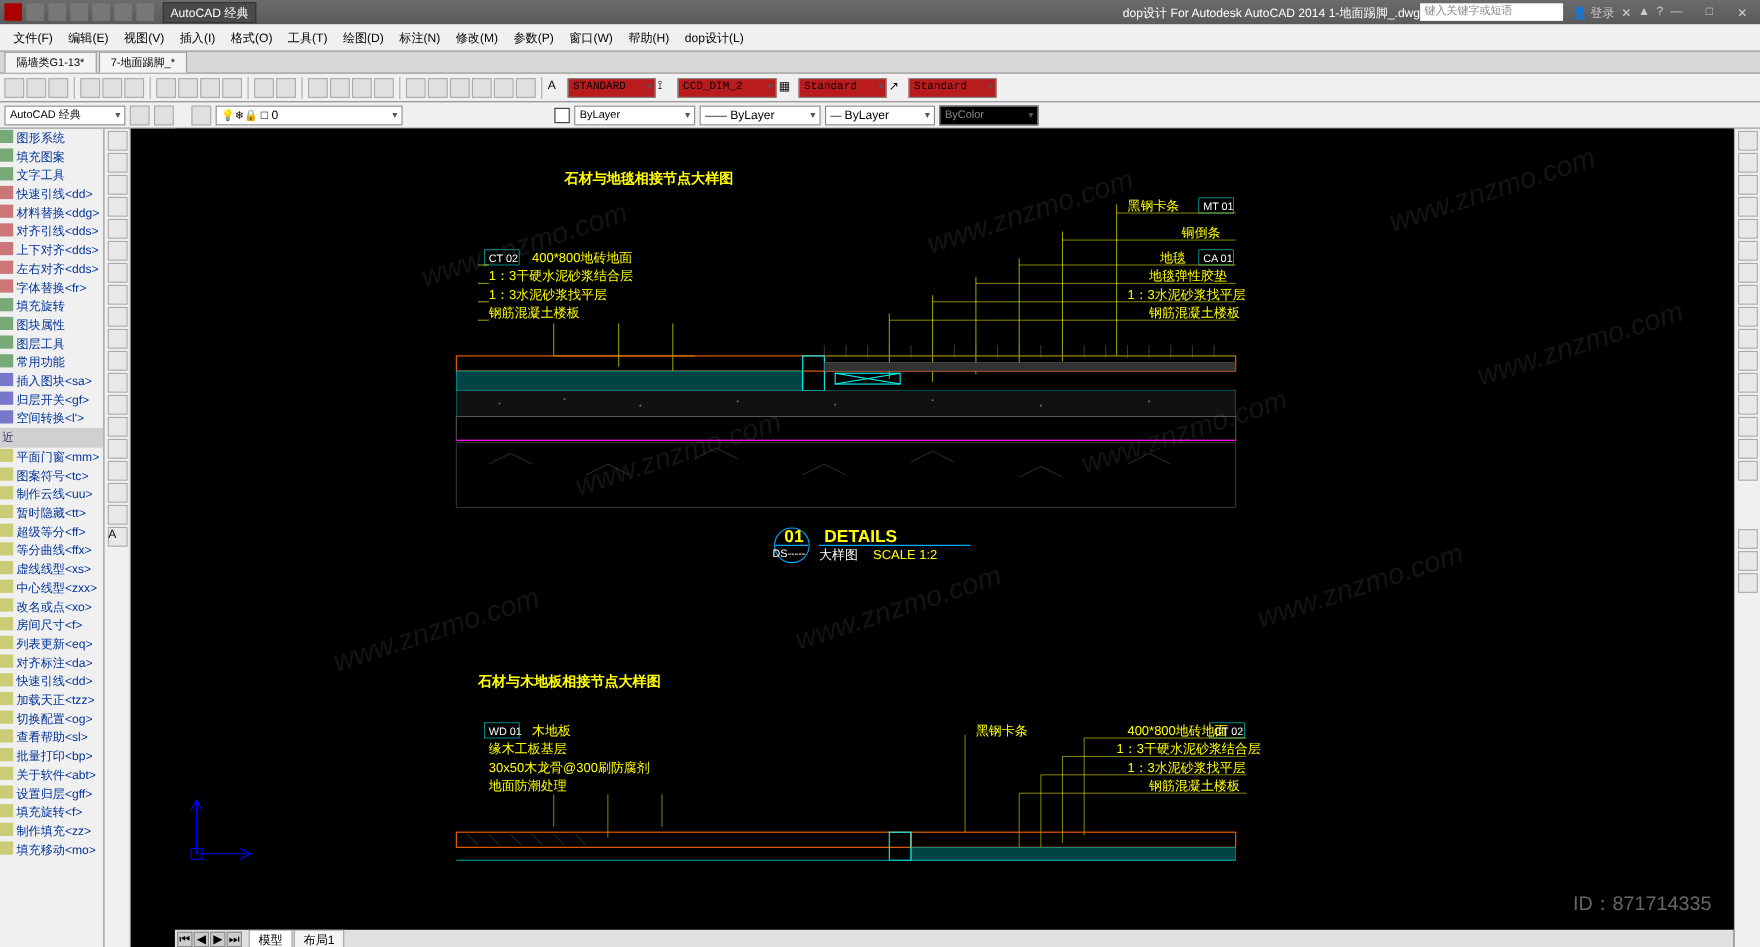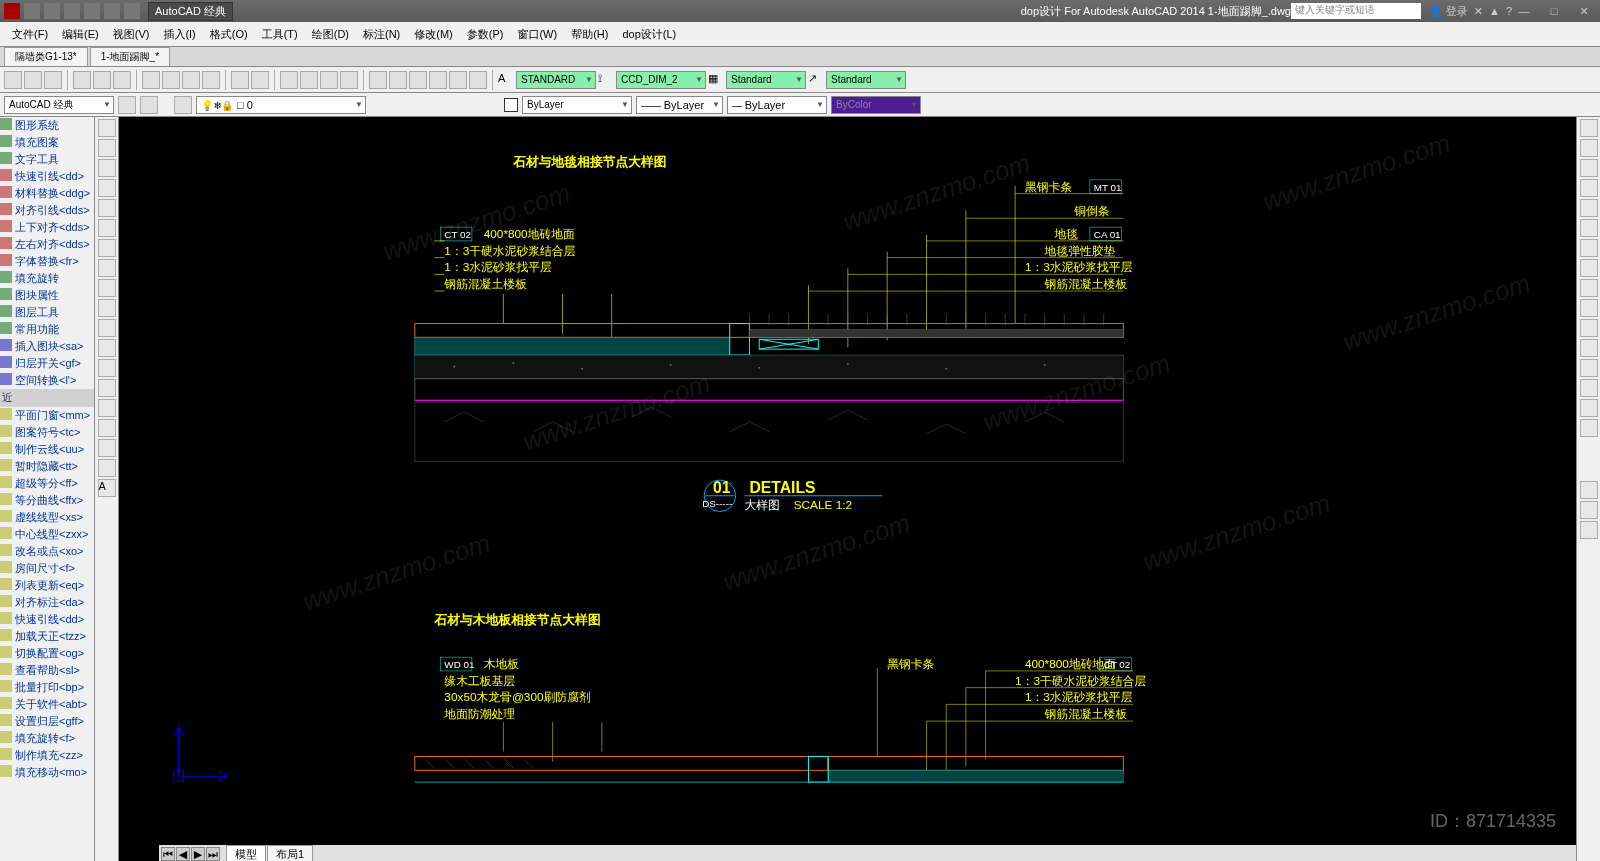--- a/index.html
+++ b/index.html
@@ -18,21 +18,21 @@
 
 .menubar { height: 16px; background: #f0f0f0; display: flex; padding: 12px 6px; align-items: center; gap: 2px; border-bottom: 1px solid #888; }
 .menubar span { padding: 2px 6px; cursor: pointer; }
 
 .doctabs { height: 20px; background: #d8d8d8; display: flex; align-items: flex-end; padding-left: 4px; border-bottom: 1px solid #888; }
 .doctabs .tab { background: #f4f4f4; border: 1px solid #999; border-bottom: none; padding: 2px 10px; margin-right: 2px; font-size: 10px; }
 
 .toolbar { height: 26px; background: #f0f0f0; border-bottom: 1px solid #888; display: flex; align-items: center; padding: 0 4px; gap: 2px; }
 .toolbar .btn { width: 18px; height: 18px; background: #e0e0e0; border: 1px solid #aaa; }
 .toolbar .sep { width: 1px; height: 20px; background: #aaa; margin: 0 3px; }
-.toolbar .combo { height: 18px; background: #86efac; border: 1px solid #888; padding: 0 16px 0 4px; font-size: 10px; position: relative; min-width: 70px; line-height: 16px; }
+.toolbar .combo { height: 18px; background: #b91c1c; border: 1px solid #888; padding: 0 16px 0 4px; font-size: 10px; position: relative; min-width: 70px; line-height: 16px; font-family: Liberation Mono, monospace; }
 .toolbar .combo::after { content: "▼"; position: absolute; right: 2px; font-size: 8px; color: #555; }
 .toolbar .ico { width: 16px; height: 16px; display: inline-block; }
 
 .toolbar2 { height: 24px; background: #f0f0f0; border-bottom: 1px solid #888; display: flex; align-items: center; padding: 0 4px; gap: 4px; }
 .toolbar2 .combo { height: 18px; background: #fff; border: 1px solid #888; padding: 0 16px 0 4px; font-size: 10px; position: relative; line-height: 16px; }
 .toolbar2 .combo::after { content: "▼"; position: absolute; right: 2px; font-size: 8px; color: #555; }
 .toolbar2 .btn { width: 18px; height: 18px; background: #e0e0e0; border: 1px solid #aaa; }
 .toolbar2 .sw { width: 14px; height: 14px; border: 1px solid #333; display: inline-block; }
 
 .main { display: flex; height: 746px; }
@@ -116,21 +116,21 @@
   <span>标注(N)</span>
   <span>修改(M)</span>
   <span>参数(P)</span>
   <span>窗口(W)</span>
   <span>帮助(H)</span>
   <span>dop设计(L)</span>
 </div>
 
 <div class="doctabs">
   <div class="tab">隔墙类G1-13*</div>
-  <div class="tab">1-地面踢脚_*</div>
+  <div class="tab">7-地面踢脚_*</div>
 </div>
 
 <div class="toolbar">
   <div class="btn"></div>
   <div class="btn"></div>
   <div class="btn"></div>
   <div class="sep"></div>
   <div class="btn"></div>
   <div class="btn"></div>
   <div class="btn"></div>
@@ -168,23 +168,23 @@
 <div class="toolbar2">
   <div class="combo" style="width:110px">AutoCAD 经典</div>
   <div class="btn"></div>
   <div class="btn"></div>
   <div style="width:8px"></div>
   <div class="btn"></div>
   <div class="combo" style="width:170px">💡❄🔒 <span>□ 0</span></div>
   <div style="width:130px"></div>
   <span class="sw" style="background:#fff"></span>
   <div class="combo" style="width:110px">ByLayer</div>
-  <div class="combo" style="width:87px">—— <span>ByLayer</span></div>
+  <div class="combo" style="width:110px">—— <span>ByLayer</span></div>
   <div class="combo" style="width:100px">— <span>ByLayer</span></div>
-  <div class="combo" style="width:90px;background:#4c1d95;color:#888">ByColor</div>
+  <div class="combo" style="width:90px;background:#000000;color:#888">ByColor</div>
 </div>
 
 <div class="main">
 
   <div class="side">
     <div class="item">
         <span class="ic"></span>
         <span>图形系统</span>
       </div>
     <div class="item">

